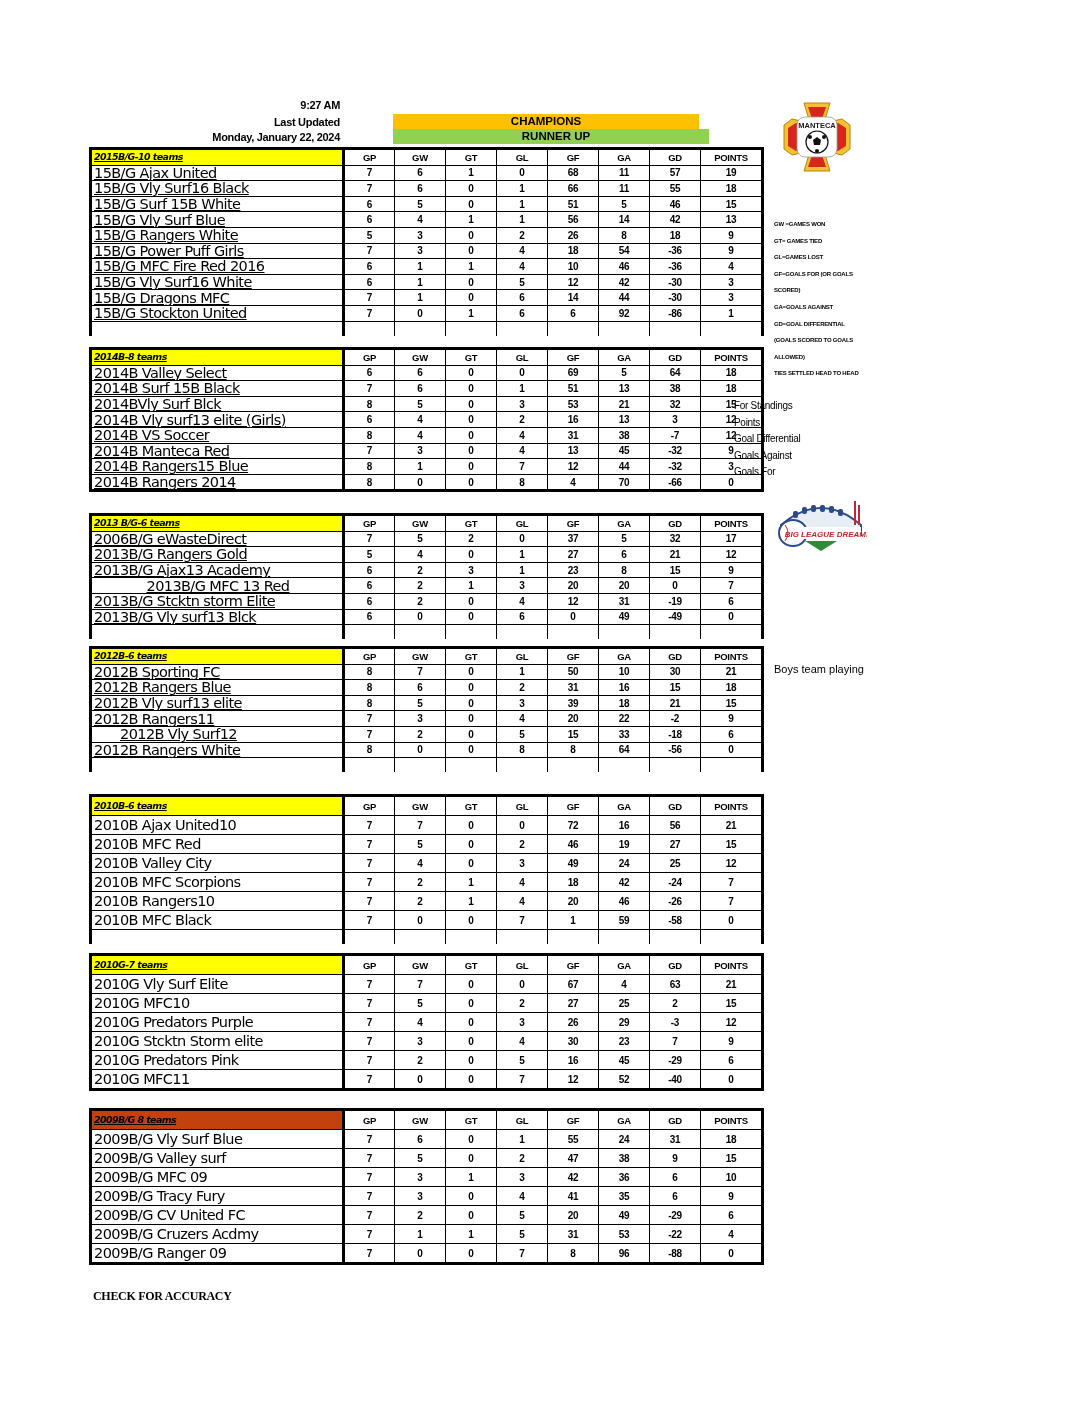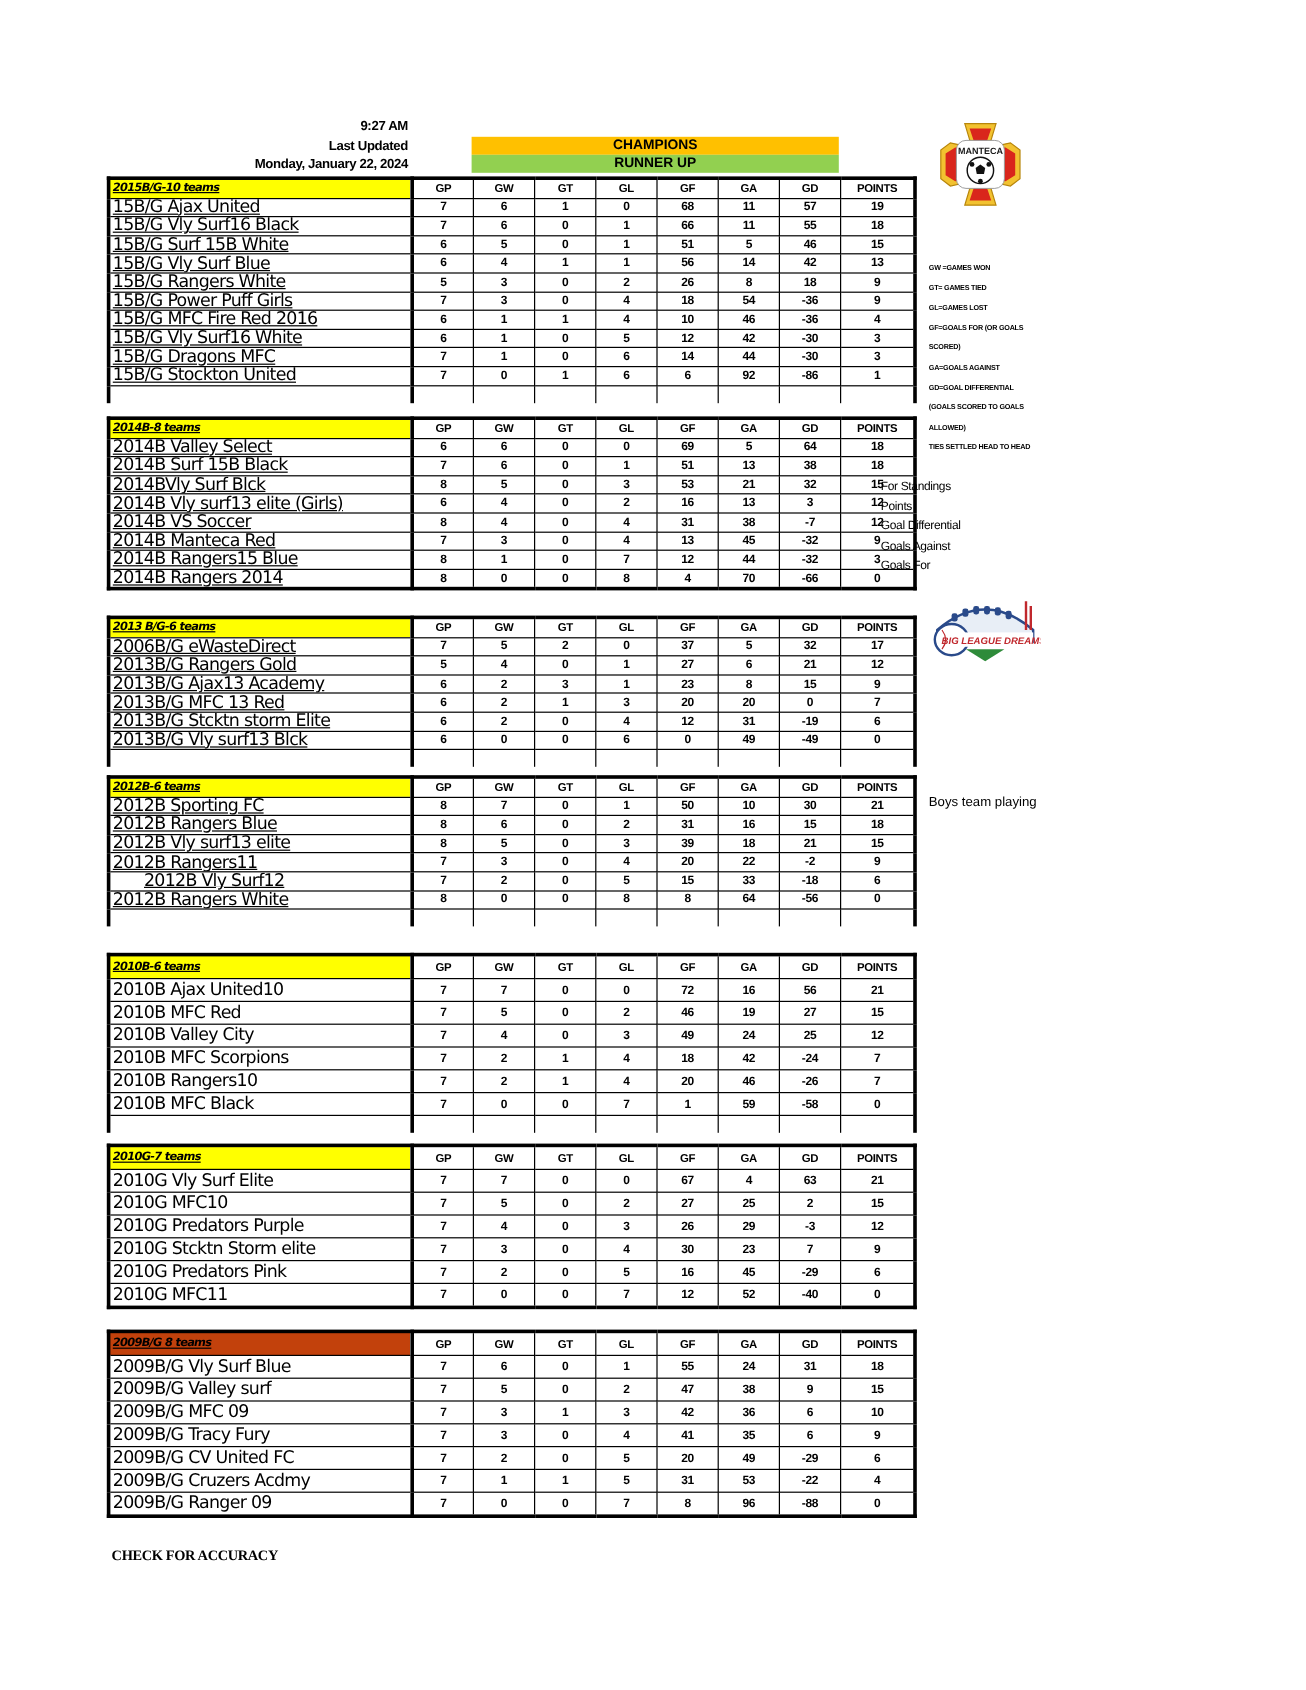--- a/index.html
+++ b/index.html
@@ -32,21 +32,21 @@
   col.c-pts{width:62px;}
 </style>
 </head>
 <body>
 
 <div class="hdr-time">9:27 AM</div>
 <div class="hdr-lu">Last Updated</div>
 <div class="hdr-date">Monday, January 22, 2024</div>
 
 <div class="band champ" style="background: rgb(255, 192, 0);">CHAMPIONS</div>
-<div class="band runner" style="background: rgb(146, 208, 80);">RUNNER UP</div>
+<div class="band runner" style="background: rgb(146, 208, 80); padding-left: 10px;">RUNNER UP</div>
 
 <div class="logo-mfc">
   <svg viewBox="0 0 70 72" width="70" height="72">
     <g>
       <polygon points="22,2 48,2 42,22 60,18 68,24 68,48 60,54 42,50 48,70 22,70 28,50 10,54 2,48 2,24 10,18 28,22" fill="#f2c230" stroke="#b8860b" stroke-width="1"></polygon>
       <polygon points="26,6 44,6 38,24 56,22 64,27 64,45 56,50 38,48 44,66 26,66 32,48 14,50 6,45 6,27 14,22 32,24" fill="#d9261c"></polygon>
       <rect x="15" y="16" width="40" height="40" rx="8" fill="#ffffff" stroke="#999" stroke-width="0.8"></rect>
       <text x="35" y="27" font-family="Liberation Sans, sans-serif" font-size="7.5" font-weight="bold" text-anchor="middle" fill="#1a1a1a">MANTECA</text>
       <circle cx="35" cy="41" r="11" fill="#fff" stroke="#111" stroke-width="1.2"></circle>
       <polygon points="35,36 39,39 38,44 32,44 31,39" fill="#111"></polygon>
@@ -414,21 +414,21 @@
           <td>6</td>
           <td>2</td>
           <td>3</td>
           <td>1</td>
           <td>23</td>
           <td>8</td>
           <td>15</td>
           <td class="last">9</td>
         </tr>
         <tr>
-          <td class="name" style="text-decoration: underline;">2013B/G MFC 13 Red</td>
+          <td class="name" style="text-decoration: underline; text-align: center;">2013B/G MFC 13 Red</td>
           <td>6</td>
           <td>2</td>
           <td>1</td>
           <td>3</td>
           <td>20</td>
           <td>20</td>
           <td>0</td>
           <td class="last">7</td>
         </tr>
         <tr>

